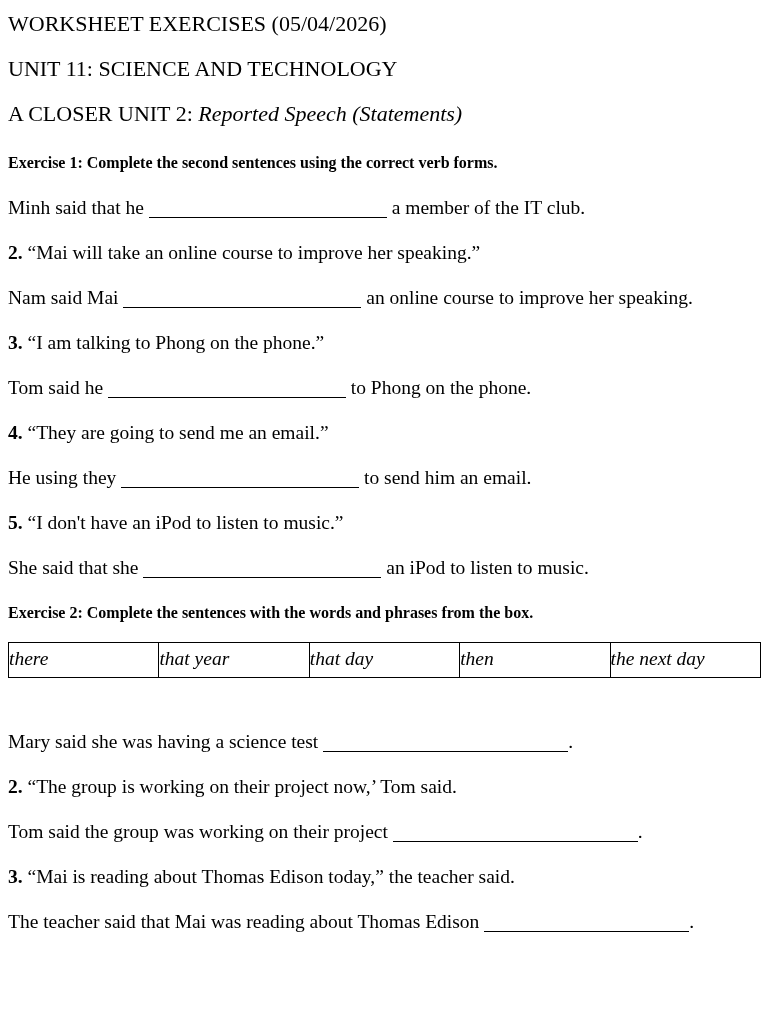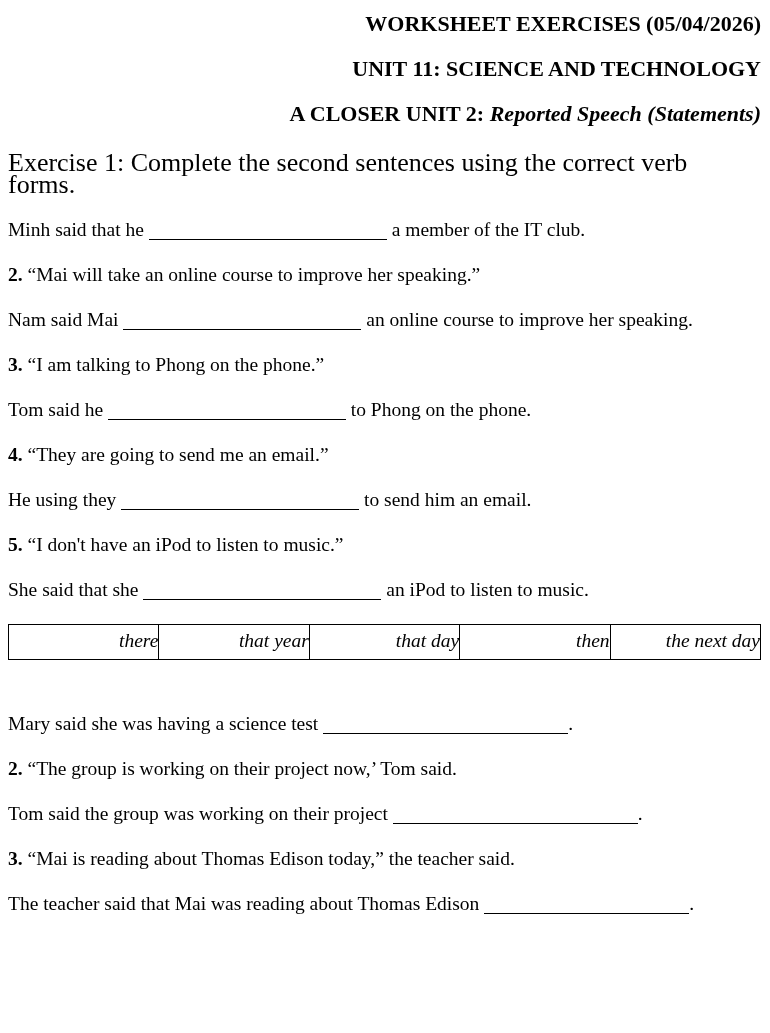--- a/index.html
+++ b/index.html
@@ -13,34 +13,34 @@
     box-sizing: border-box;
     padding: 12px 9px 0 8px;
     background: #ffffff;
     color: #000000;
     font-family: "Liberation Serif", "DejaVu Serif", serif;
     overflow: hidden;
   }
   .doc-title {
     font-size: 22px;
     line-height: 24px;
-    font-weight: bold;
-    text-align: right;
+    font-weight: normal;
+    text-align: left;
     margin: 0 0 21px 0;
   }
   .doc-title.last {
     margin-bottom: 26px;
   }
   .lesson-topic {
     font-style: italic;
   }
   .ex-heading {
-    font-size: 26px;
+    font-size: 16px;
     line-height: 22px;
-    font-weight: normal;
+    font-weight: bold;
     margin: 0 0 23px 0;
   }
   .line {
     font-size: 19.5px;
     line-height: 22px;
     margin: 0 0 23px 0;
     white-space: nowrap;
   }
   .item-num {
     font-weight: bold;
@@ -55,21 +55,21 @@
   .blank-b { width: 245px; }
   .blank-c { width: 205px; }
   table.word-box {
     width: 100%;
     border-collapse: collapse;
     table-layout: fixed;
     margin: 18px 0 53px 0;
   }
   table.word-box td {
     border: 1.5px solid #000000;
-    text-align: right;
+    text-align: left;
     font-style: italic;
     font-size: 19.5px;
     line-height: 22px;
     padding: 5px 0 7px 0;
   }
 </style>
 </head>
 <body>
 
 <div class="page">
@@ -87,20 +87,21 @@
 
   <div class="line"><span class="item-num">3.</span> <span>“I am talking to Phong on the phone.”</span></div>
   <div class="line"><span>Tom said he</span> <span class="blank blank-a"></span> <span>to Phong on the phone.</span></div>
 
   <div class="line"><span class="item-num">4.</span> <span>“They are going to send me an email.”</span></div>
   <div class="line"><span>He using they</span> <span class="blank blank-a"></span> <span>to send him an email.</span></div>
 
   <div class="line"><span class="item-num">5.</span> <span>“I don't have an iPod to listen to music.”</span></div>
   <div class="line"><span>She said that she</span> <span class="blank blank-a"></span> <span>an iPod to listen to music.</span></div>
 
+  <div class="ex-heading" style="margin-bottom:0;">Exercise 2: Complete the sentences with the words and phrases from the box.</div>
 
   <table class="word-box">
     <tbody>
         <tr>
       <td>there</td>
       <td>that year</td>
       <td>that day</td>
       <td>then</td>
       <td>the next day</td>
     </tr>

